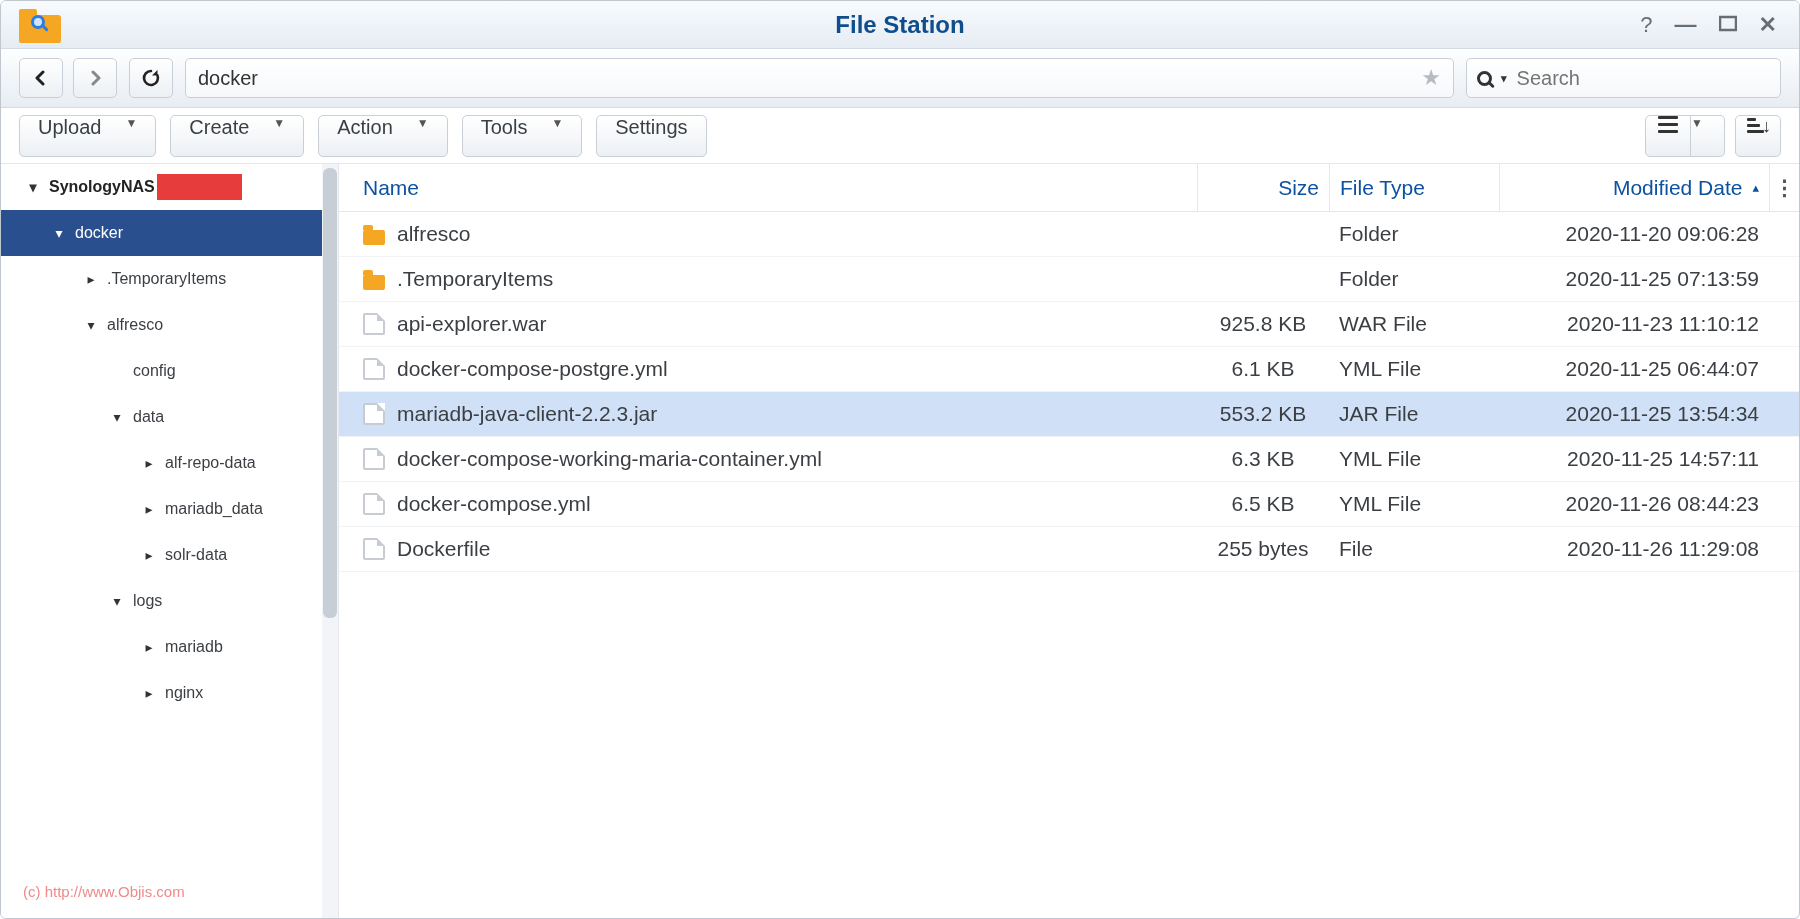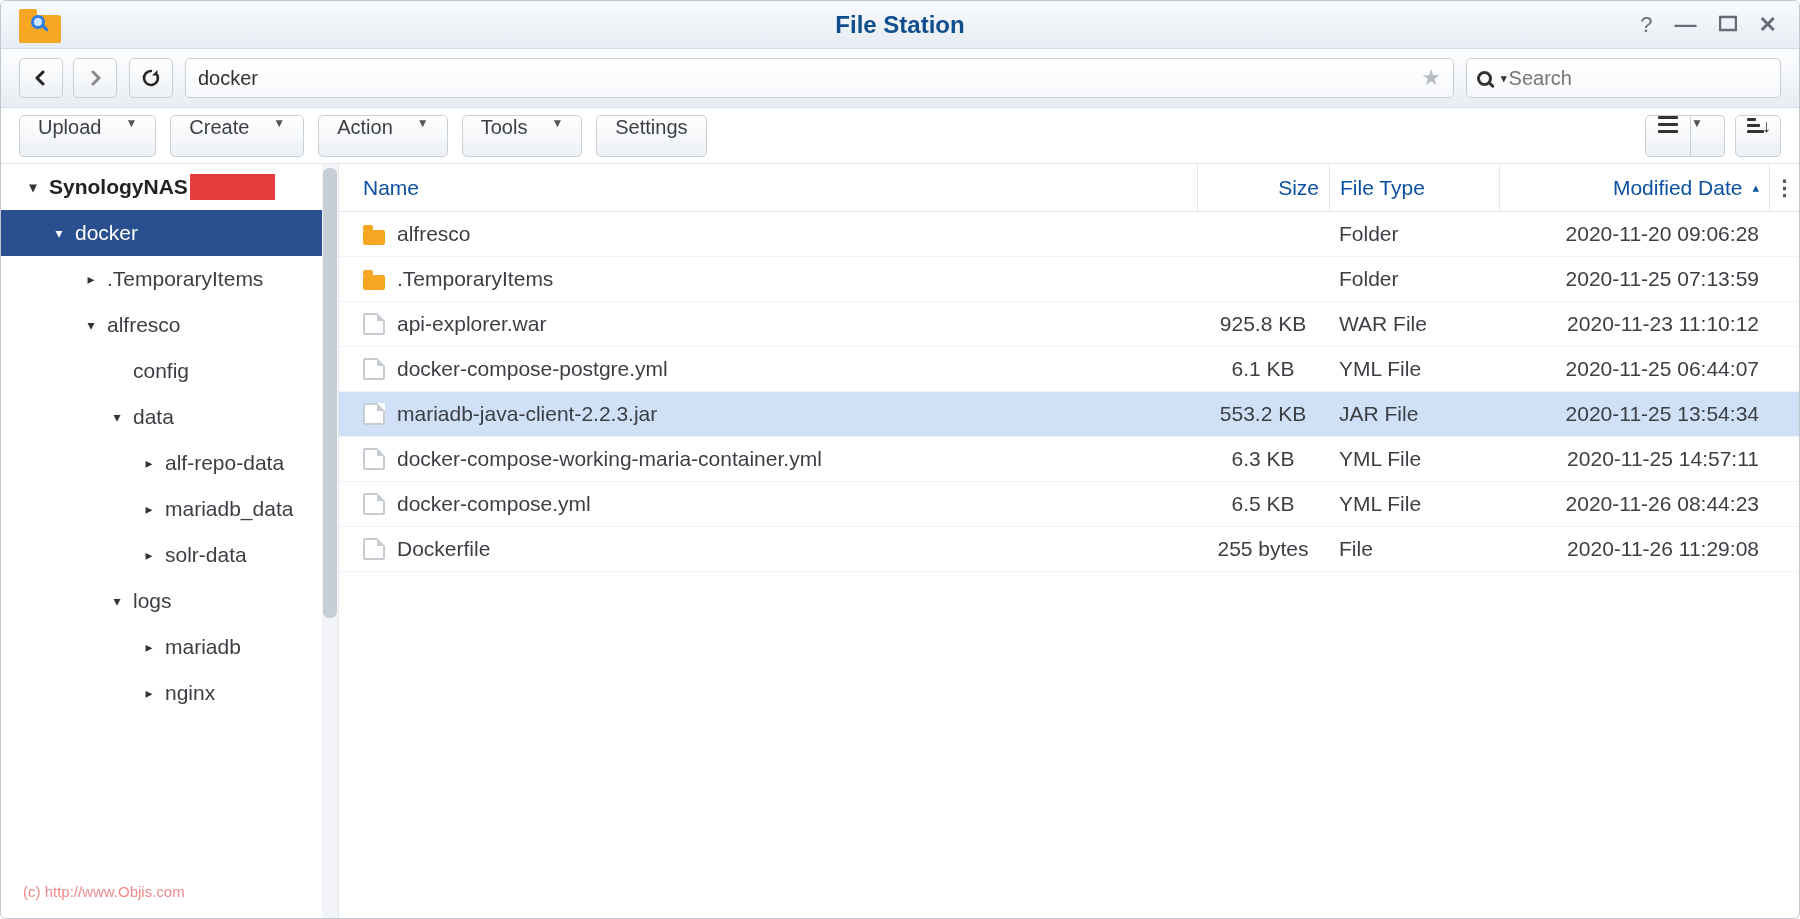--- a/index.html
+++ b/index.html
@@ -31,21 +31,21 @@
   .topbar{height:59px;background:linear-gradient(var(--header-grad-top),var(--header-grad-bot));border-bottom:1px solid #d5dbe2;display:flex;align-items:center;padding:0 18px;gap:12px;}
   .btn{display:inline-flex;align-items:center;justify-content:center;height:40px;padding:0 14px;background:linear-gradient(var(--btn-grad-top),var(--btn-grad-bot));border:1px solid var(--border);border-radius:5px;cursor:pointer;color:#333;}
   .btn.sq{width:44px;padding:0;}
   .nav-group{display:flex;gap:10px;}
   .pathbar{flex:1;height:40px;border:1px solid var(--border);border-radius:5px;background:linear-gradient(#fff,#f6f8fb);display:flex;align-items:center;padding:0 12px;color:#333;font-size:20px;}
   .pathbar .star{margin-left:auto;color:#b7bcc3;font-size:22px;}
   .searchbox{width:315px;height:40px;border:1px solid var(--border);border-radius:5px;background:linear-gradient(#fff,#f6f8fb);display:flex;align-items:center;padding:0 10px;color:#888;}
   .searchbox .sicon{font-weight:800;font-size:18px;color:#333;display:flex;align-items:center;gap:2px;}
   .searchbox .sicon .lens{width:15px;height:15px;border:3px solid #333;border-radius:50%;position:relative;display:inline-block;}
   .searchbox .sicon .lens::after{content:"";position:absolute;width:8px;height:3px;background:#333;transform:rotate(45deg);right:-6px;bottom:-3px;border-radius:2px;}
-  .searchbox input{flex:1;border:none;background:transparent;font-size:20px;color:#555;outline:none;}
+  .searchbox input{flex:1;border:none;background:transparent;font-size:20px;color:#555;outline:none;margin-left:8px;}
   .toolbar{height:56px;border-bottom:1px solid #e4e8ed;display:flex;align-items:center;padding:0 18px;gap:14px;}
   .tbtn{height:42px;padding:0 18px;background:linear-gradient(var(--btn-grad-top),var(--btn-grad-bot));border:1px solid var(--border);border-radius:5px;display:inline-flex;gap:24px;font-size:20px;color:var(--grey-text);cursor:pointer;}
   .tbtn .caret{font-size:12px;color:#555;}
   .toolbar .right{margin-left:auto;display:flex;gap:10px;}
   .split{display:flex;}
   .split .l{border-right:1px solid var(--border);border-radius:5px 0 0 5px;}
   .split .r{border-left:none;border-radius:0 5px 5px 0;width:34px;padding:0;}
   .hamb{display:flex;flex-direction:column;gap:4px;}
   .hamb i{display:block;width:20px;height:3px;background:#333;border-radius:1px;}
   .sort-icon{position:relative;width:22px;height:20px;}
@@ -53,21 +53,21 @@
   .sort-icon i:nth-child(1){top:2px;left:0;width:9px;}
   .sort-icon i:nth-child(2){top:8px;left:0;width:13px;}
   .sort-icon i:nth-child(3){top:14px;left:0;width:17px;}
   .sort-icon .arr{position:absolute;right:-2px;top:0;font-size:18px;font-weight:800;color:#333;}
   .body{flex:1;display:flex;min-height:0;}
   .tree{width:338px;background:#fff;border-right:1px solid #e4e8ed;position:relative;overflow:hidden;}
   .tree .scroll-track{position:absolute;right:0;top:0;width:16px;height:100%;background:#f2f4f7;}
   .tree .scroll-thumb{position:absolute;right:1px;top:4px;width:14px;height:450px;background:#c8ced6;border-radius:6px;}
   .tree ul{list-style:none;margin:0;padding:0;}
   .tree li{white-space:nowrap;}
-  .t-row{display:flex;align-items:center;height:46px;font-size:21px;color:var(--grey-text);cursor:pointer;}
+  .t-row{display:flex;align-items:center;height:46px;font-size:16px;color:var(--grey-text);cursor:pointer;}
   .t-row.root{font-weight:700;color:#222;padding-left:24px;}
   .t-row .tri{width:16px;display:inline-flex;justify-content:center;font-size:14px;color:#333;margin-right:8px;}
   .t-row.sel{background:var(--sel);color:#fff;}
   .t-row.sel .tri{color:#fff;}
   .redact{display:inline-block;width:85px;height:26px;background:#e63c3c;vertical-align:middle;margin-left:2px;}
   .d1{padding-left:50px;}
   .d2{padding-left:82px;}
   .d3{padding-left:108px;}
   .d4{padding-left:140px;}
   .grid{flex:1;display:flex;flex-direction:column;min-width:0;}

